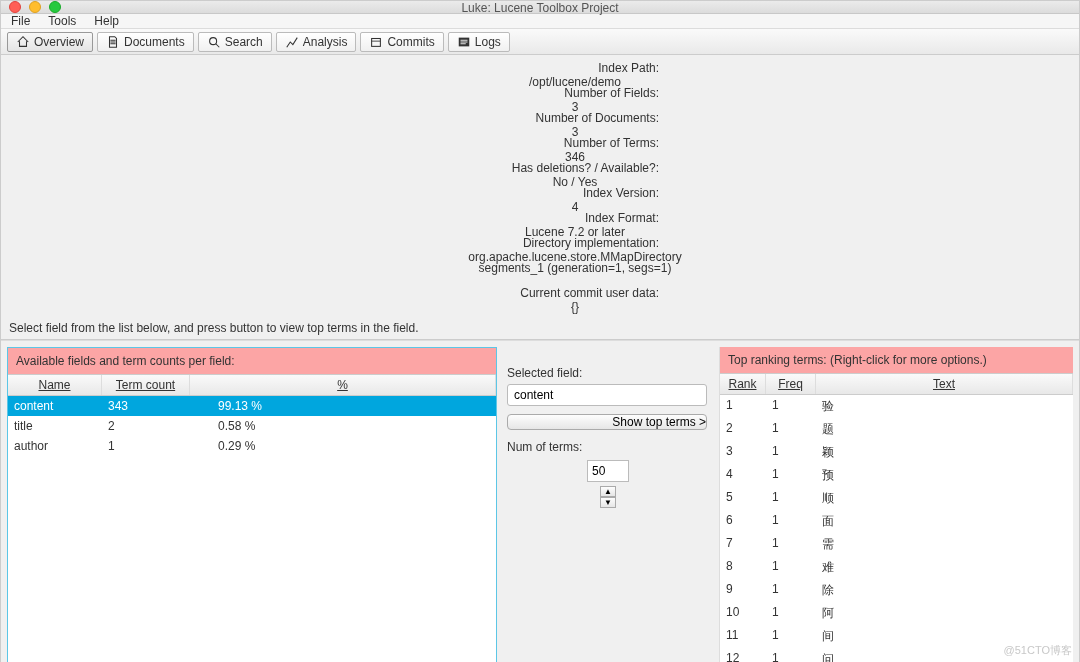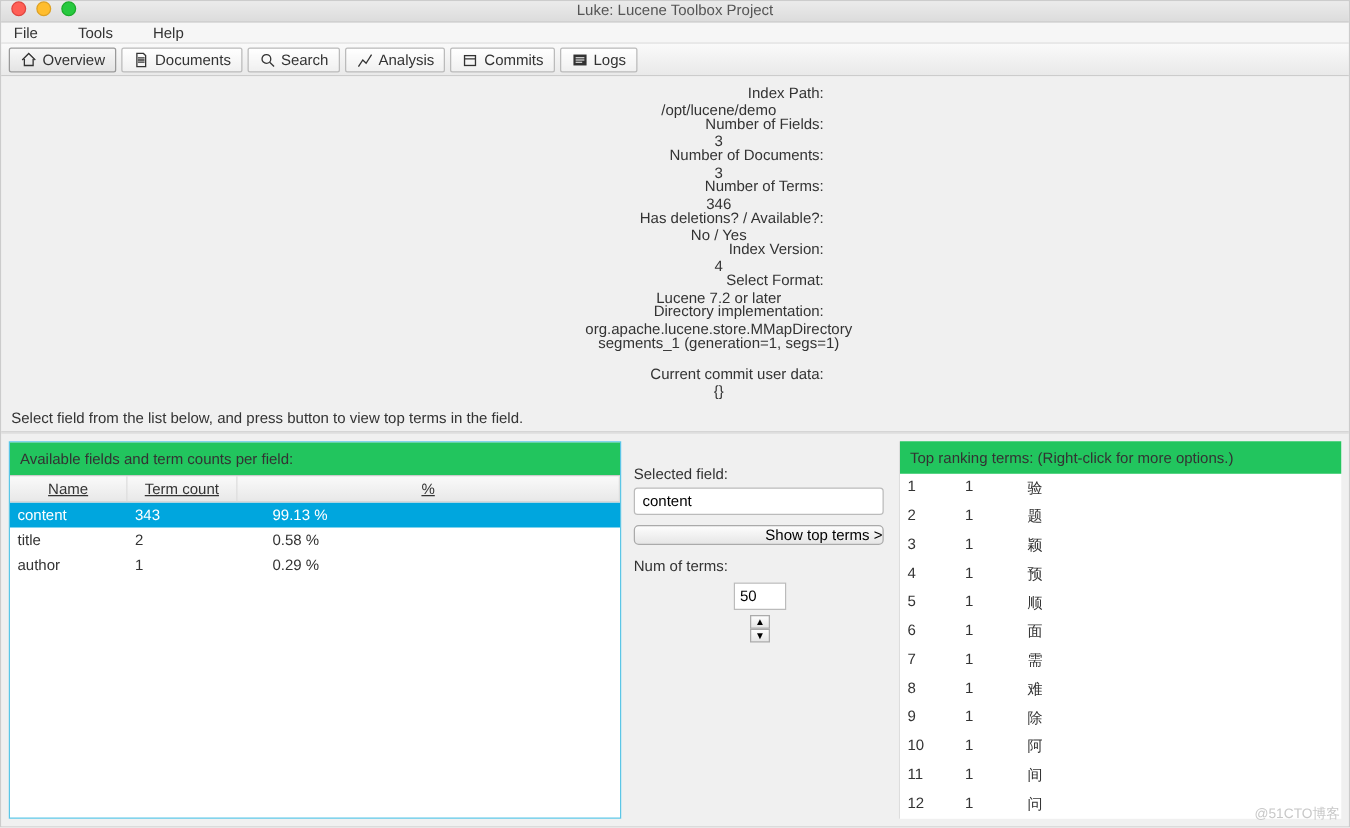--- a/index.html
+++ b/index.html
@@ -5,37 +5,37 @@
   * { box-sizing: border-box; margin: 0; padding: 0; }
   body { font-family: "Helvetica Neue", Arial, sans-serif; font-size: 12px; color: #333; background: #f0f0f0; width: 1080px; height: 662px; overflow: hidden; }
   .window { width: 1080px; height: 662px; background: #ededed; border: 1px solid #ccc; display: flex; flex-direction: column; }
   .titlebar { height: 22px; background: linear-gradient(#ebebeb, #dcdcdc); display: flex; align-items: flex-start; position: relative; border-bottom: 1px solid #c8c8c8; }
   .traffic { display: flex; gap: 8px; margin-left: 8px; }
   .dot { width: 12px; height: 12px; border-radius: 50%; }
   .dot.red { background: #ff5f56; border: 1px solid #e0443e; }
   .dot.yellow { background: #ffbd2e; border: 1px solid #dea123; }
   .dot.green { background: #27c93f; border: 1px solid #1aab29; }
   .titlebar-title { position: absolute; left: 0; right: 0; text-align: center; font-size: 12px; color: #555; }
-  .menubar { height: 21px; background: #f6f6f6; border-bottom: 1px solid #dcdcdc; display: flex; align-items: center; padding: 0 10px; gap: 32px; font-size: 12px; }
+  .menubar { height: 21px; background: #f6f6f6; border-bottom: 1px solid #dcdcdc; display: flex; align-items: center; padding: 0 10px; gap: 18px; font-size: 12px; }
   .menubar span { cursor: default; }
   .toolbar { height: 26px; background: linear-gradient(#fafafa, #e9e9e9); border-bottom: 1px solid #ccc; display: flex; align-items: center; padding: 3px 6px; gap: 0px; }
   .tab { display: flex; align-items: center; gap: 4px; padding: 2px 8px; border: 1px solid #bbb; background: linear-gradient(#fff,#f0f0f0); border-radius: 2px; margin-right: 4px; font-size: 12px; cursor: default; }
   .tab.active { background: linear-gradient(#f8f8f8,#e4e4e4); border-color: #999; }
   .tab svg { width: 14px; height: 14px; }
   .content { flex: 1; display: flex; flex-direction: column; background: #f0f0f0; }
   .info-panel { padding: 6px 8px 6px 8px; }
   .info-row { display: flex; align-items: center; height: 25px; font-size: 12px; flex-direction: column; }
   .info-label { width: 258px; text-align: right; padding-right: 10px; }
   .info-value { text-align: left; padding-left: 70px; }
   .instruct { padding: 4px 8px; font-size: 12px; border-bottom: 1px solid #ccc; }
   .lower { flex: 1; display: flex; border-top: 1px solid #ddd; }
   .panel-left { width: 490px; border: 1px solid #5cc6e6; margin: 6px 0 6px 6px; background: #fff; display: flex; flex-direction: column; }
   .panel-mid { width: 222px; padding: 8px 10px; }
   .panel-right { flex: 1; border-left: 1px solid #ddd; background: #fff; margin: 6px 6px 6px 0; display: flex; flex-direction: column; }
-  .panel-title { font-size: 12px; padding: 6px 8px; background: #22c55e; }
+  .panel-title { font-size: 12px; padding: 6px 8px; background: #fca5a5; }
   .tbl-head { display: flex; background: linear-gradient(#fafafa,#e8e8e8); border-top: 1px solid #ccc; border-bottom: 1px solid #ccc; font-size: 12px; text-decoration: underline; }
   .tbl-head > div { padding: 3px 6px; border-right: 1px solid #ddd; text-align: center; }
   .tbl-body { flex: 1; overflow: auto; }
   .row { display: flex; font-size: 12px; }
   .row > div { padding: 3px 6px; }
   .row.sel { background: #00a6de; color: #fff; }
   .c-name { width: 94px; }
   .c-term { width: 88px; }
   .c-pct { flex: 1; text-align:left; padding-left: 28px !important;}
   .r-rank { width: 46px; }
@@ -133,21 +133,21 @@
         </div>
       <div class="info-row">
           <div class="info-label">Has deletions? / Available?:</div>
           <div class="info-value">No / Yes</div>
         </div>
       <div class="info-row">
           <div class="info-label">Index Version:</div>
           <div class="info-value">4</div>
         </div>
       <div class="info-row">
-          <div class="info-label">Select Format:</div>
+          <div class="info-label">Index Format:</div>
           <div class="info-value">Lucene 7.2 or later</div>
         </div>
       <div class="info-row">
           <div class="info-label">Directory implementation:</div>
           <div class="info-value">org.apache.lucene.store.MMapDirectory</div>
         </div>
       <div class="info-row">
           <div class="info-value">segments_1 (generation=1, segs=1)</div>
         </div>
       <div class="info-row">
@@ -194,20 +194,25 @@
           <input value="50" style="">
           <div class="spin-btns">
             <button>▲</button>
             <button>▼</button>
           </div>
         </div>
       </div>
 
       <div class="panel-right">
         <div class="panel-title">Top ranking terms: (Right-click for more options.)</div>
+        <div class="tbl-head">
+          <div class="r-rank">Rank</div>
+          <div class="r-freq">Freq</div>
+          <div class="r-text" style="text-align:center;">Text</div>
+        </div>
         <div class="tbl-body" id="terms-body">
             <div class="row">
               <div class="r-rank">1</div>
               <div class="r-freq">1</div>
               <div class="r-text">验</div>
             </div>
             <div class="row">
               <div class="r-rank">2</div>
               <div class="r-freq">1</div>
               <div class="r-text">题</div>

